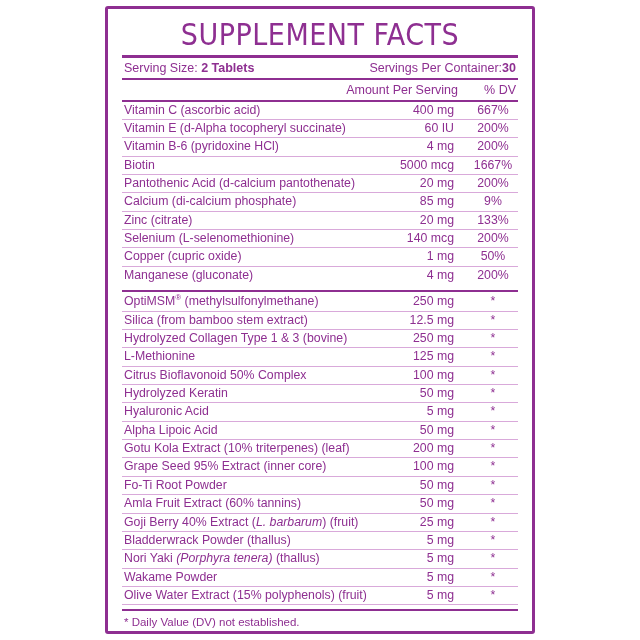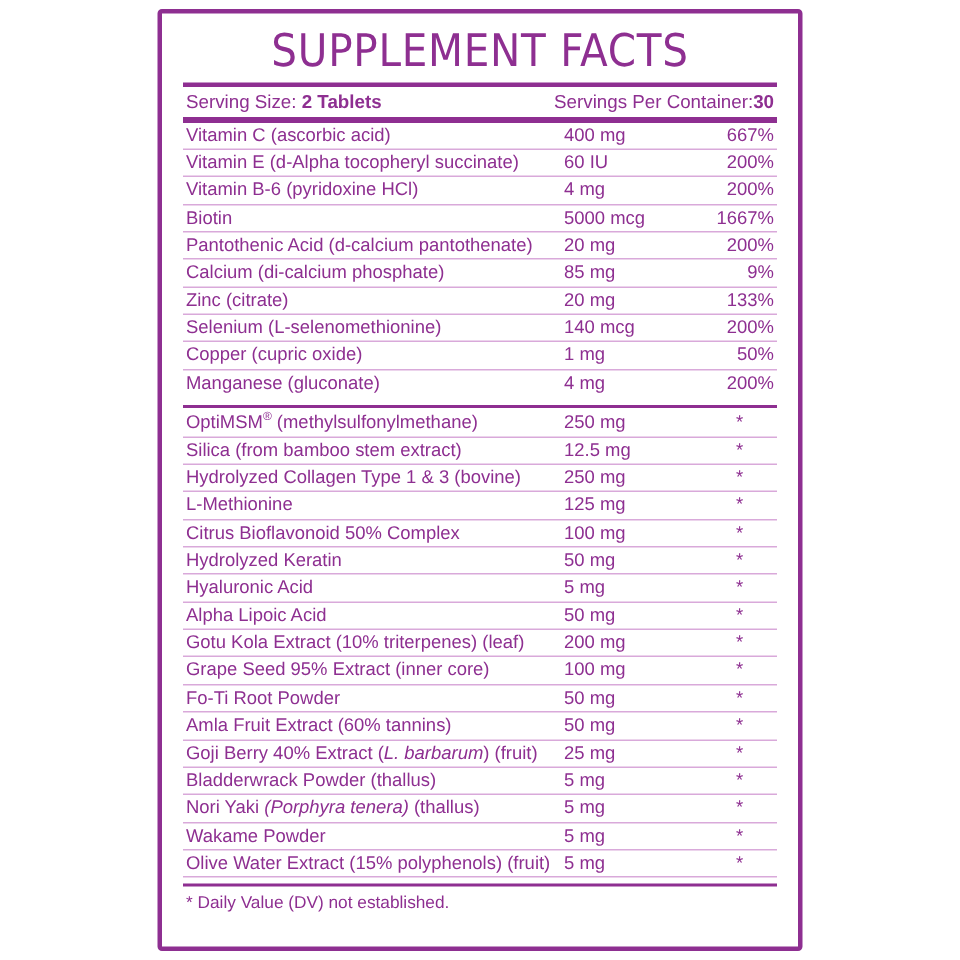--- a/index.html
+++ b/index.html
@@ -81,25 +81,26 @@
     line-height: 1.25;
     white-space: nowrap;
   }
   tr.last-of-block td {
     border-bottom: none;
   }
   td.name {
     text-align: left;
   }
   td.amt {
+    text-align: right;
     padding-right: 14px;
     width: 78px;
   }
   td.dv {
-    text-align: right;
+    text-align: center;
     width: 46px;
   }
   td.dv.star {
     text-align: center;
     width: 46px;
   }
   .footnote {
     font-size: 11.5px;
     padding: 5px 2px 0 2px;
   }
@@ -123,20 +124,24 @@
       <span>Serving Size:</span>
       <b>2 Tablets</b>
     </div>
     <div class="right">
       <span>Servings Per Container:</span><b>30</b>
     </div>
   </div>
 
   <div class="rule-med"></div>
 
+  <div class="hdr-row">
+    <div class="hdr-amount">Amount Per Serving</div>
+    <div class="hdr-dv">% DV</div>
+  </div>
 
   <div class="rule-med"></div>
 
   <table>
     <tbody>
       <tr>
         <td class="name">Vitamin C (ascorbic acid)</td>
         <td class="amt">400 mg</td>
         <td class="dv">667%</td>
       </tr>

